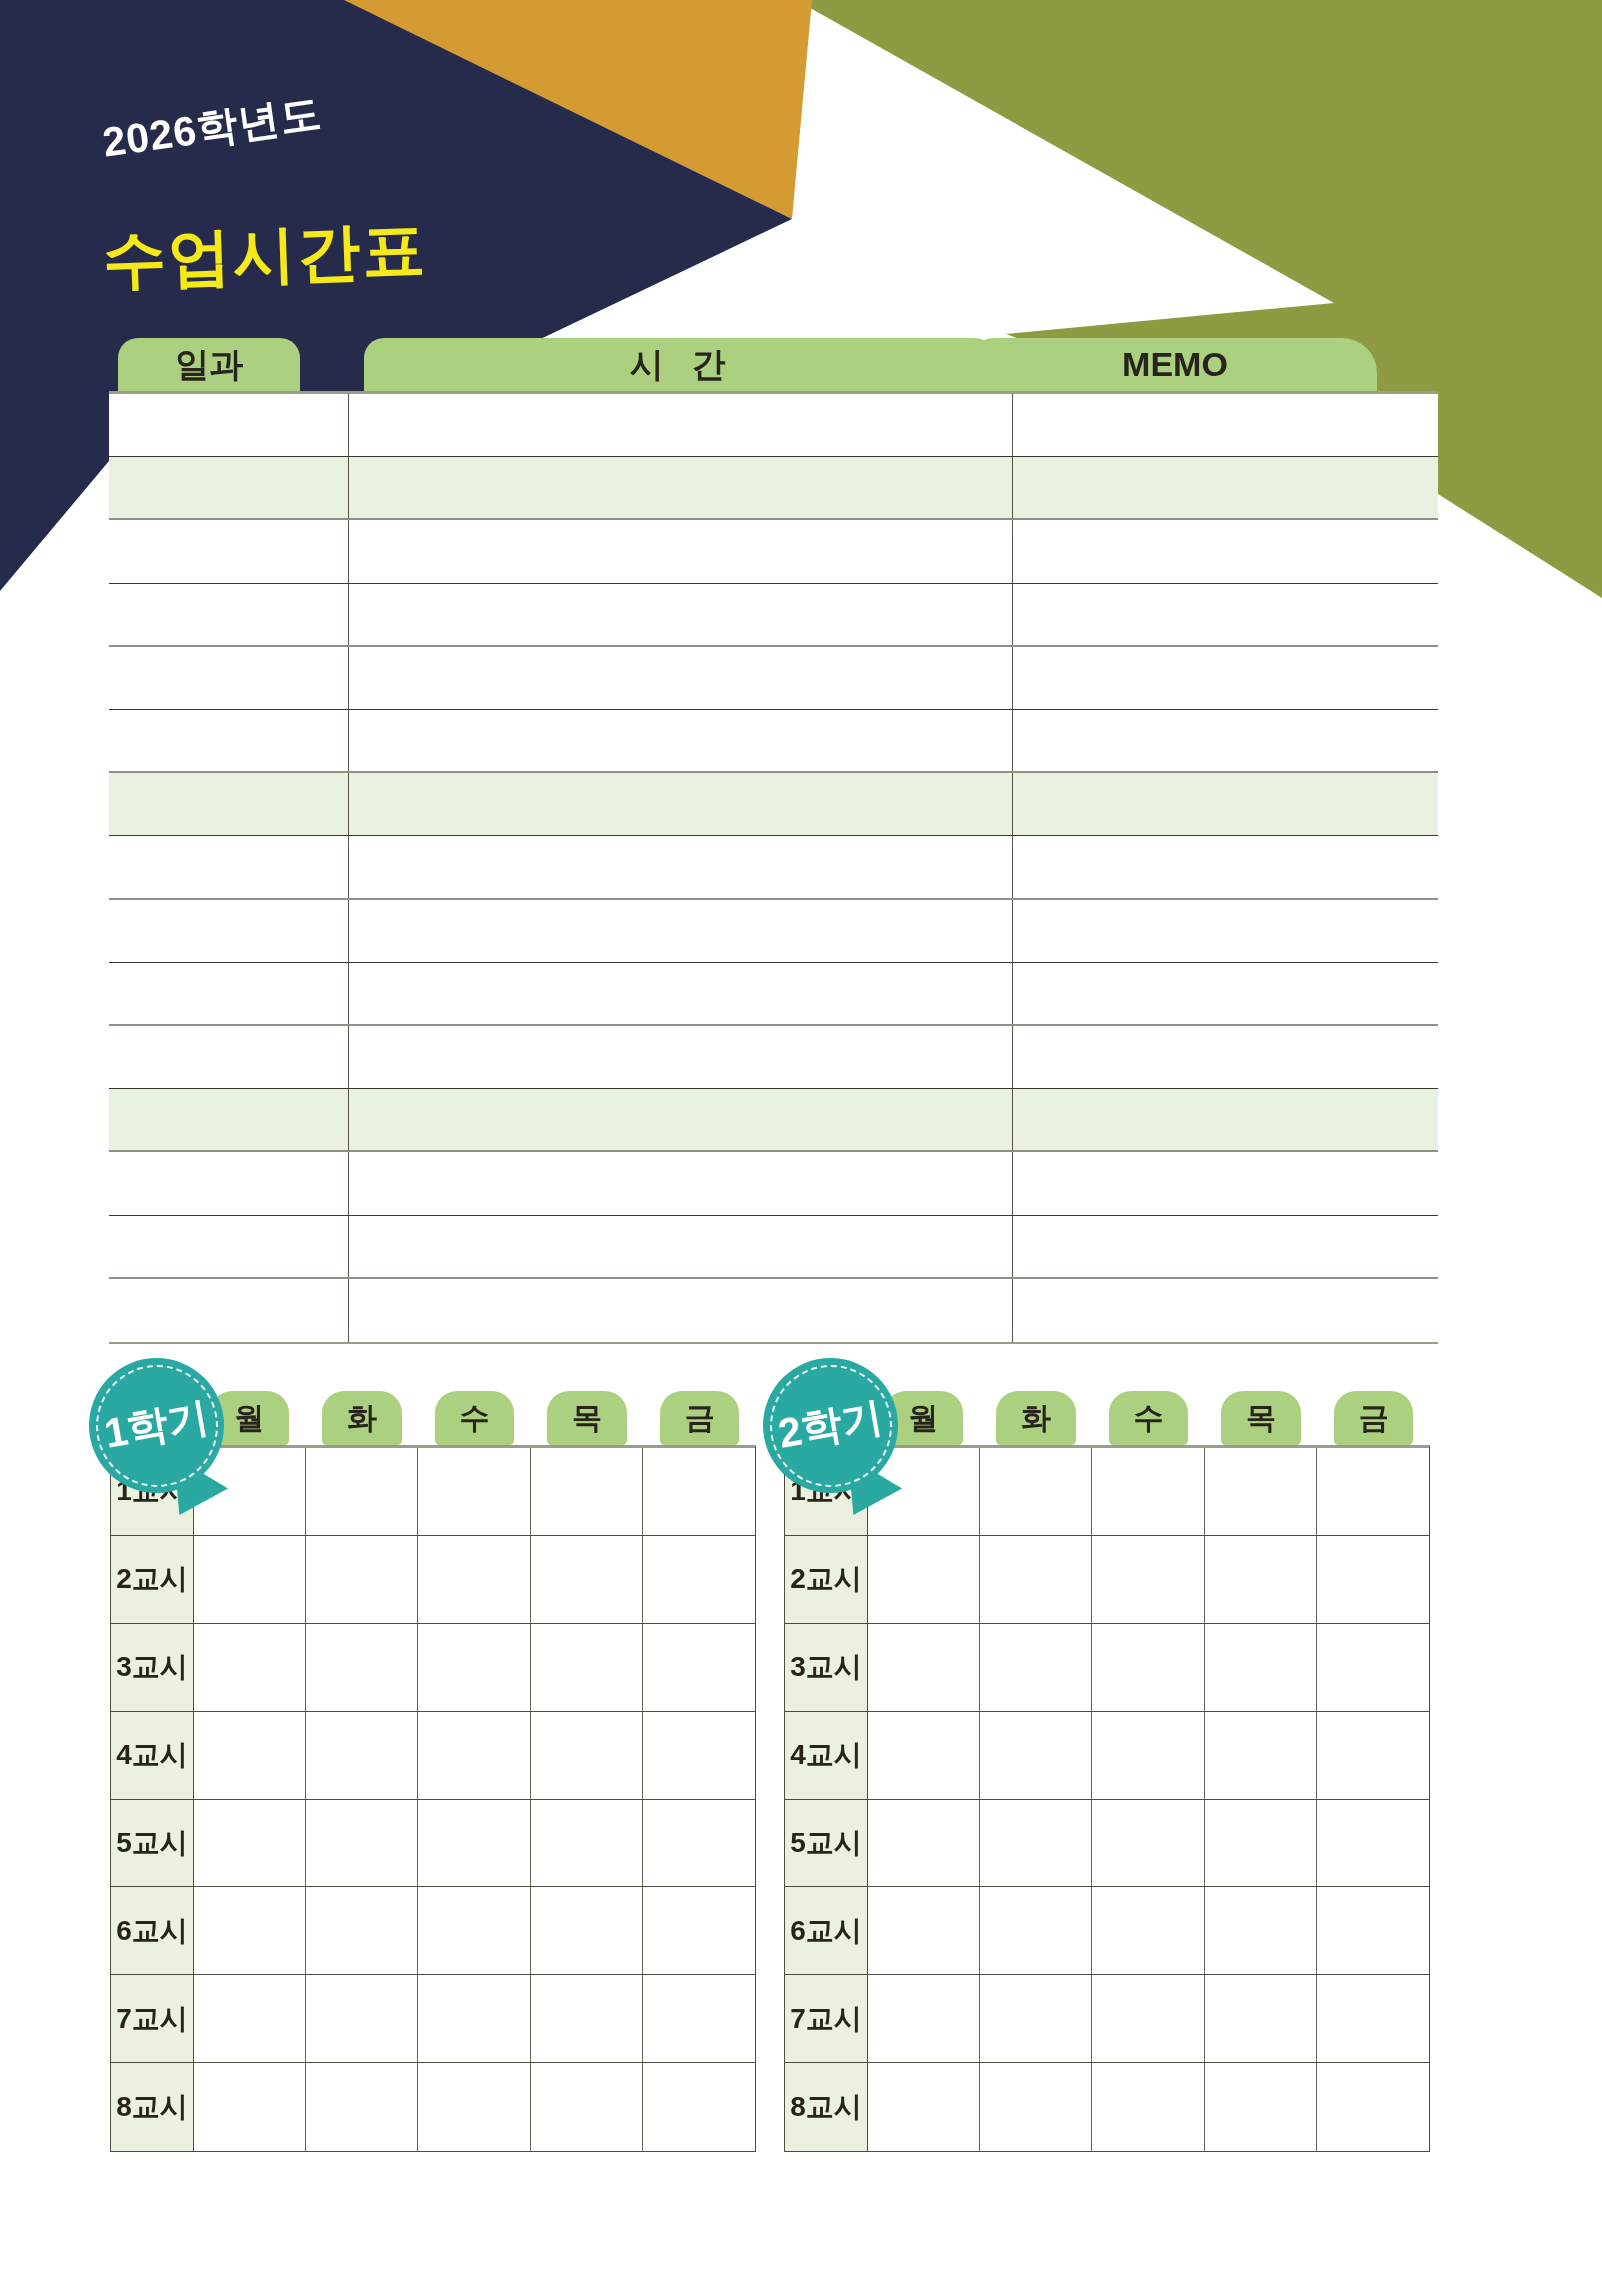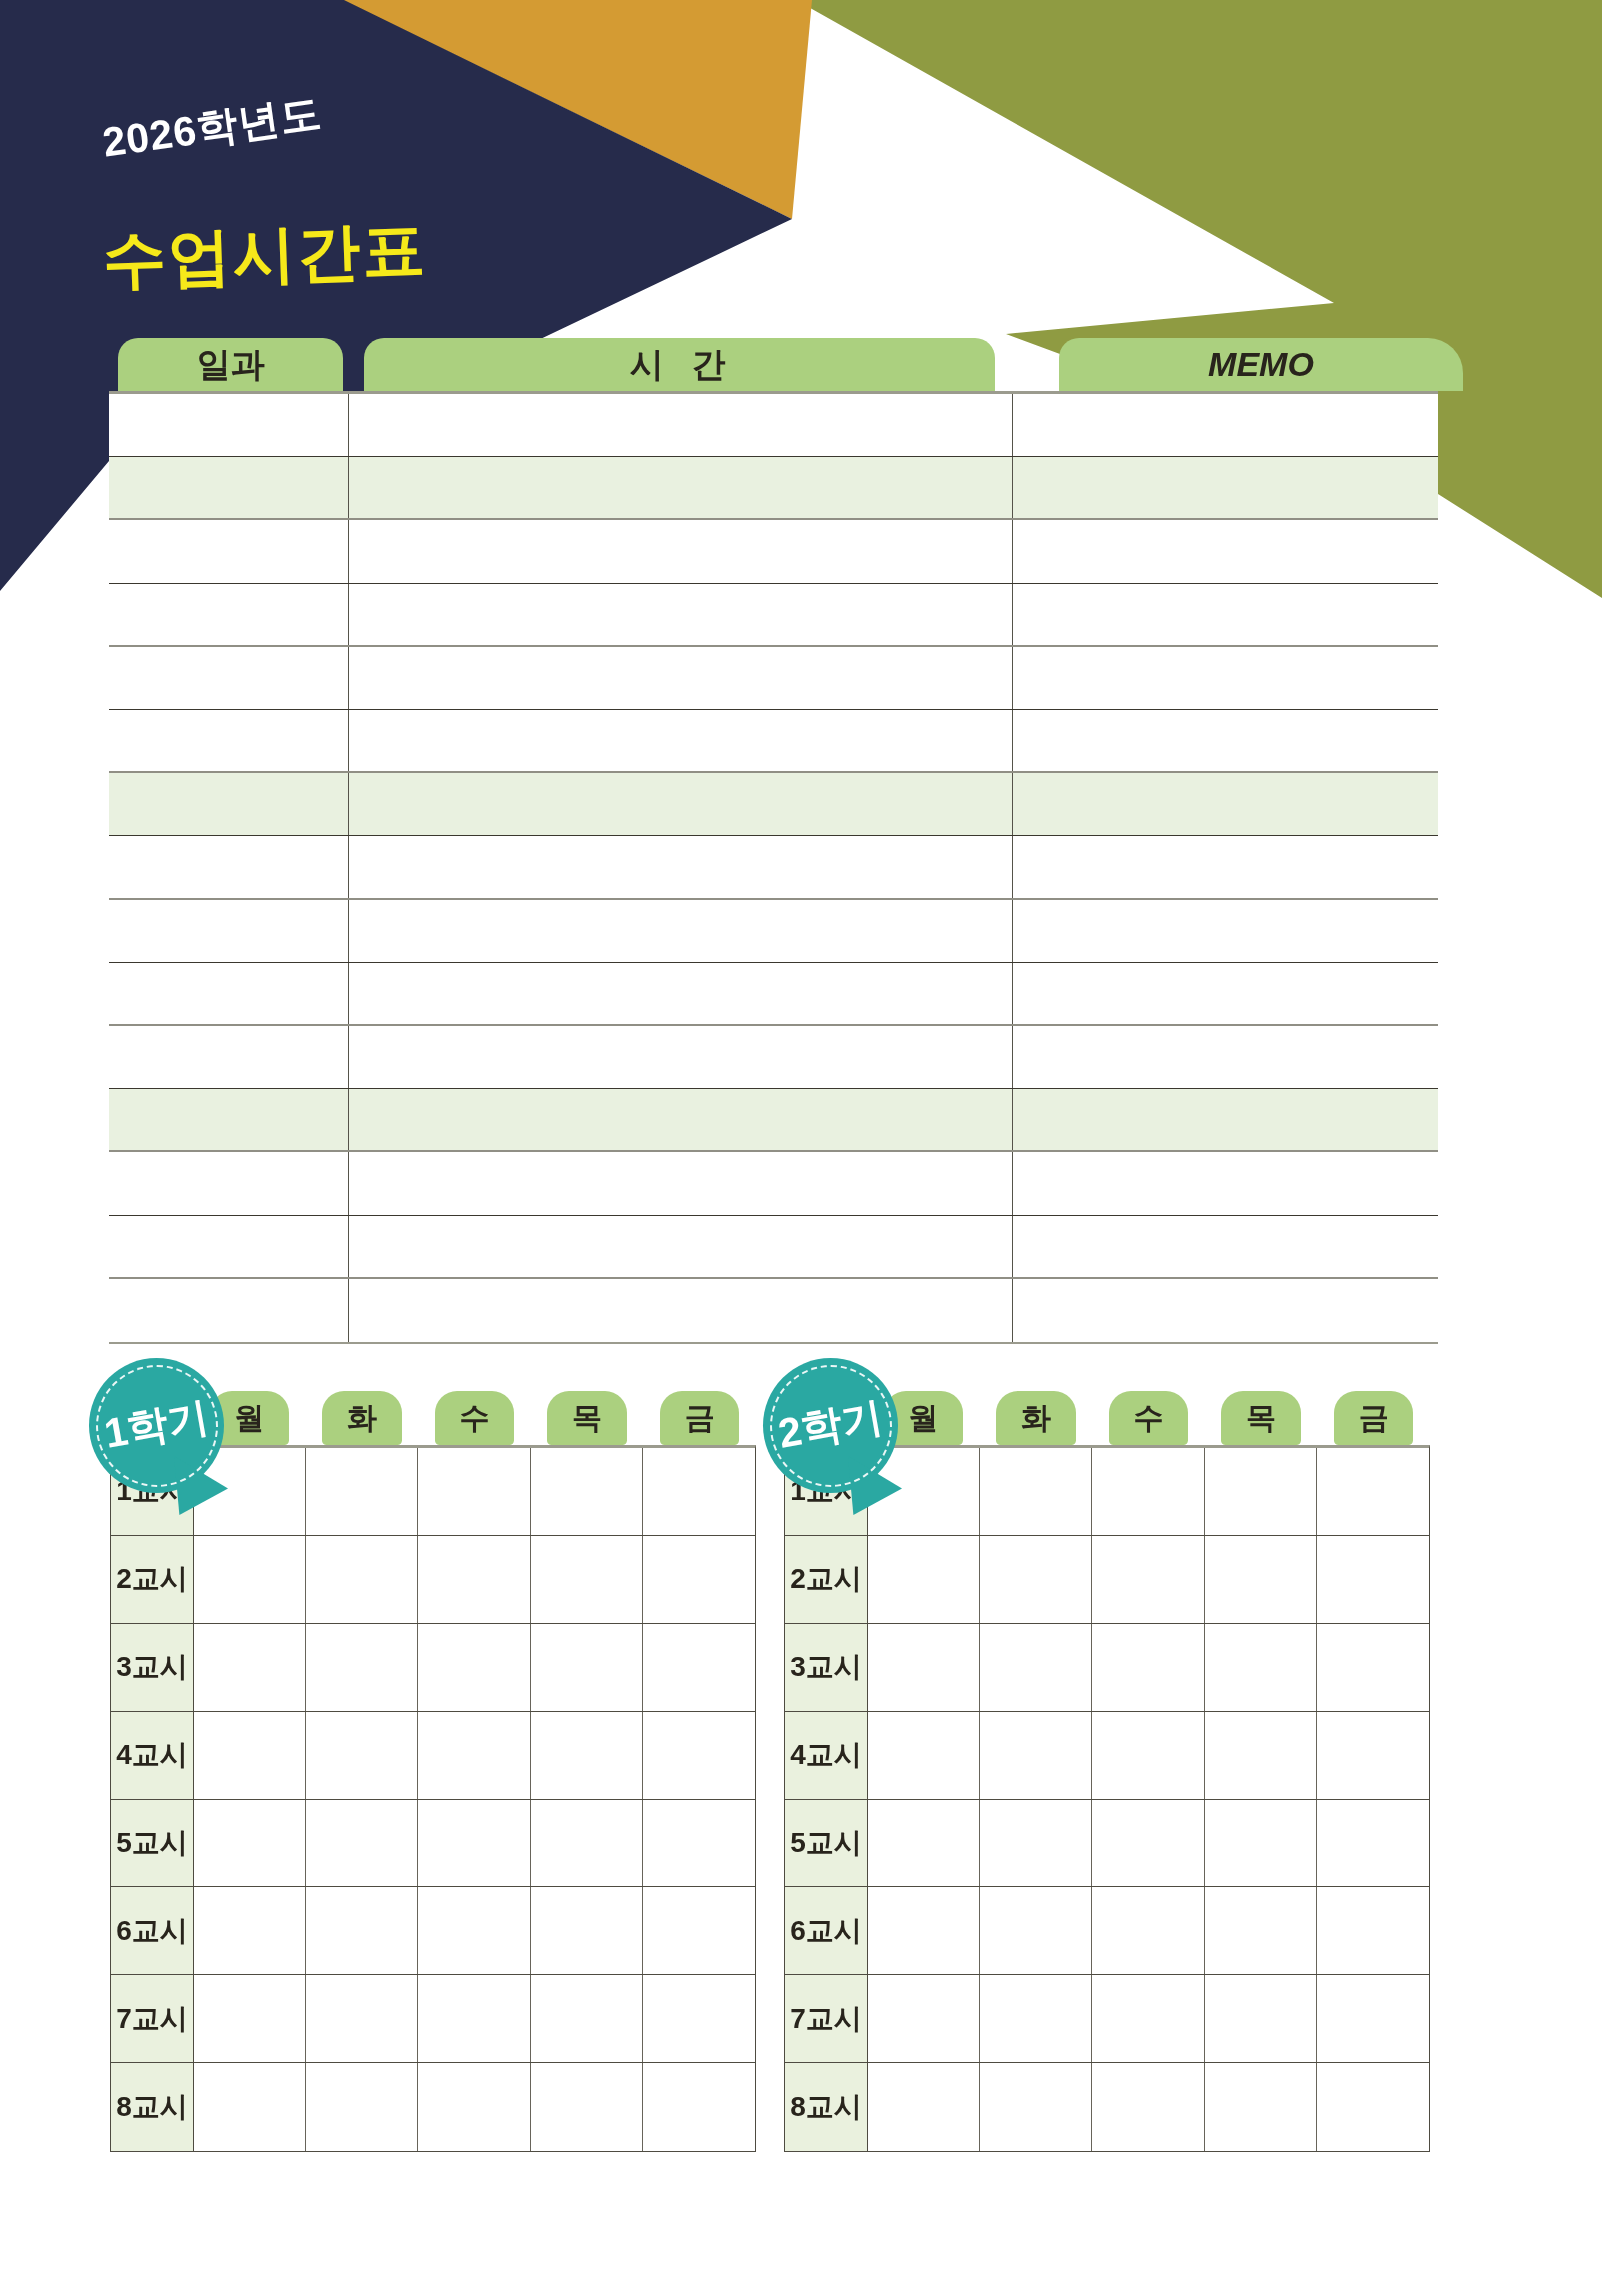--- a/index.html
+++ b/index.html
@@ -20,23 +20,23 @@
         letter-spacing:0.9px;transform:rotate(-8deg);transform-origin:left center;z-index:2;}
   .title{position:absolute;left:103px;top:218px;color:#f6e91a;font-size:63px;font-weight:900;
         letter-spacing:1.8px;transform:rotate(-2deg);transform-origin:left center;z-index:2;}
 
   
   .daily{position:absolute;left:109px;top:338px;width:1329px;height:1015px;z-index:1;}
   .daily-tabs{position:absolute;top:0;left:0;right:0;height:53px;}
   .dtab{position:absolute;top:0;height:53px;background:#abd07f;border-radius:20px 20px 0 0;
         display:flex;align-items:center;justify-content:center;
         font-size:34px;font-weight:700;color:#28241c;}
-  .dtab-0{left:9.2px;width:225px;}
+  .dtab-0{left:9.2px;width:182px;}
   .dtab-1{left:255px;width:631px;letter-spacing:3.7px;font-family:Liberation Mono, monospace;}
-  .dtab-2{left:950px;width:404px;border-radius:20px 35px 0 0;font-style:italic;}
+  .dtab-2{left:864px;width:404px;border-radius:20px 35px 0 0;}
   .daily-body{position:absolute;top:53px;left:0;width:1329px;height:948px;
         border-top:3.7px solid #9b9b8e;border-bottom:2.8px solid #9b9b8e;
         display:grid;grid-template-rows:repeat(15,1fr);background:transparent;}
   .drow{display:grid;grid-template-columns:239px 664px 426px;border-bottom:1.8px solid #3a372e;background:#ffffff;}
   .drow:nth-child(even){border-bottom:2.8px solid #908f85;}
   .drow:last-child{border-bottom:none;}
   .drow.green{background:#e9f1e0;}
   .dcell{min-width:0;}
   .dcell + .dcell{border-left:1.8px solid #55534a;}
 

